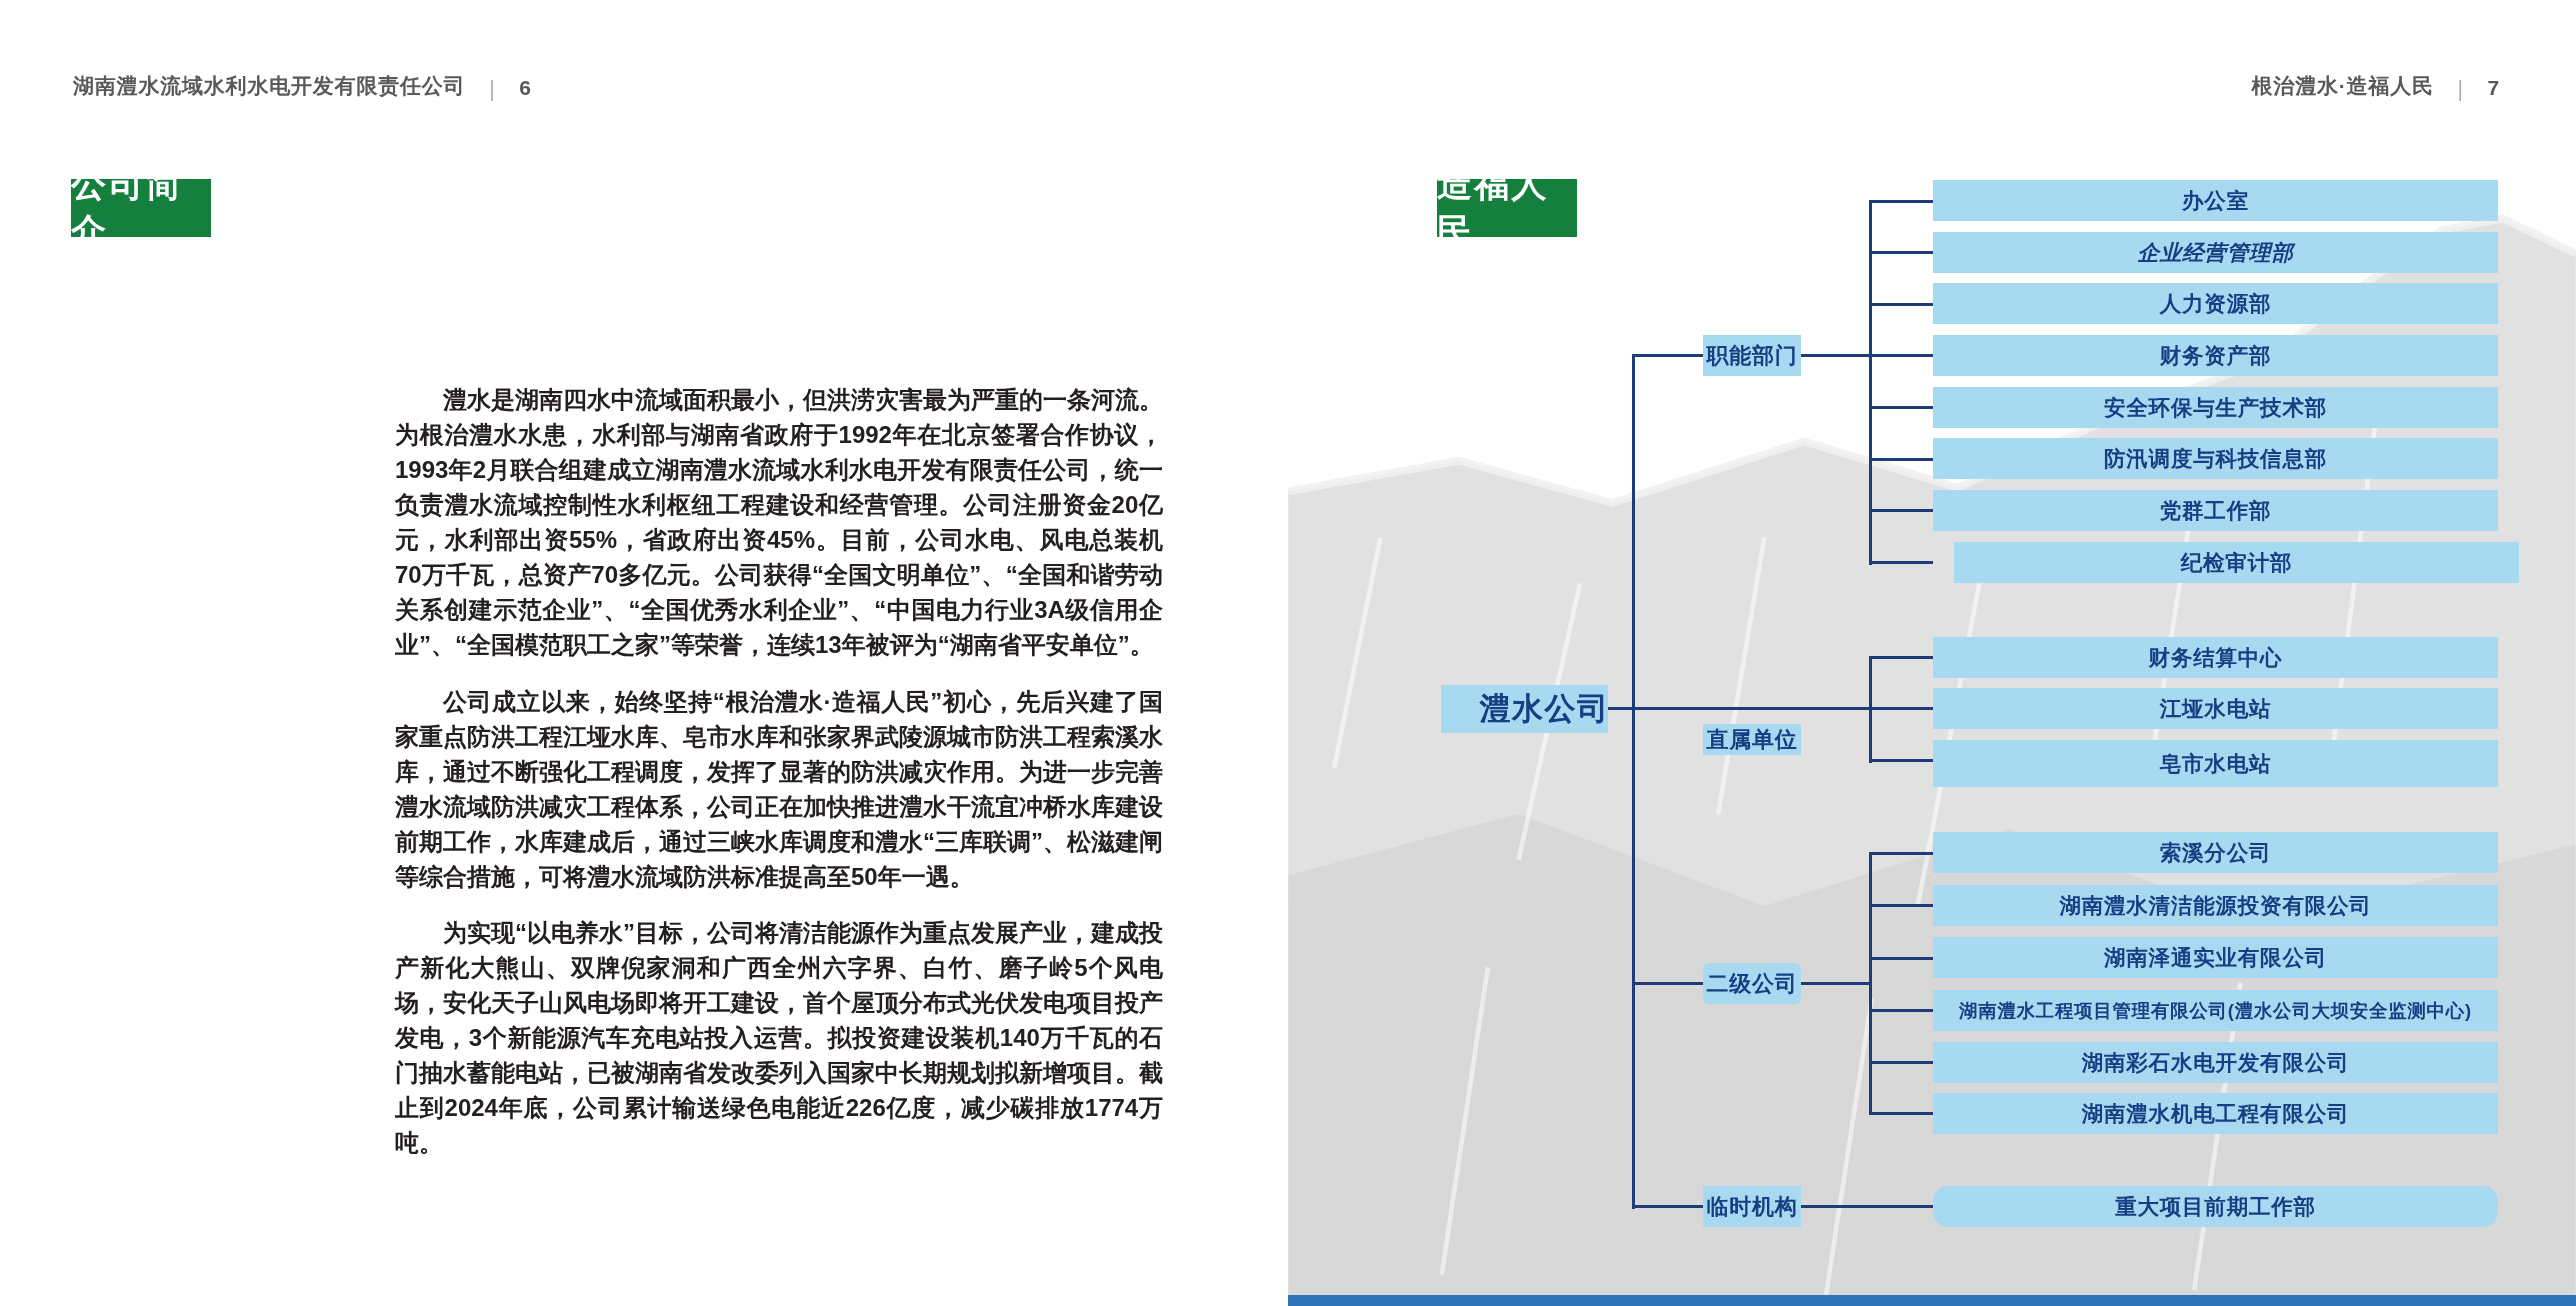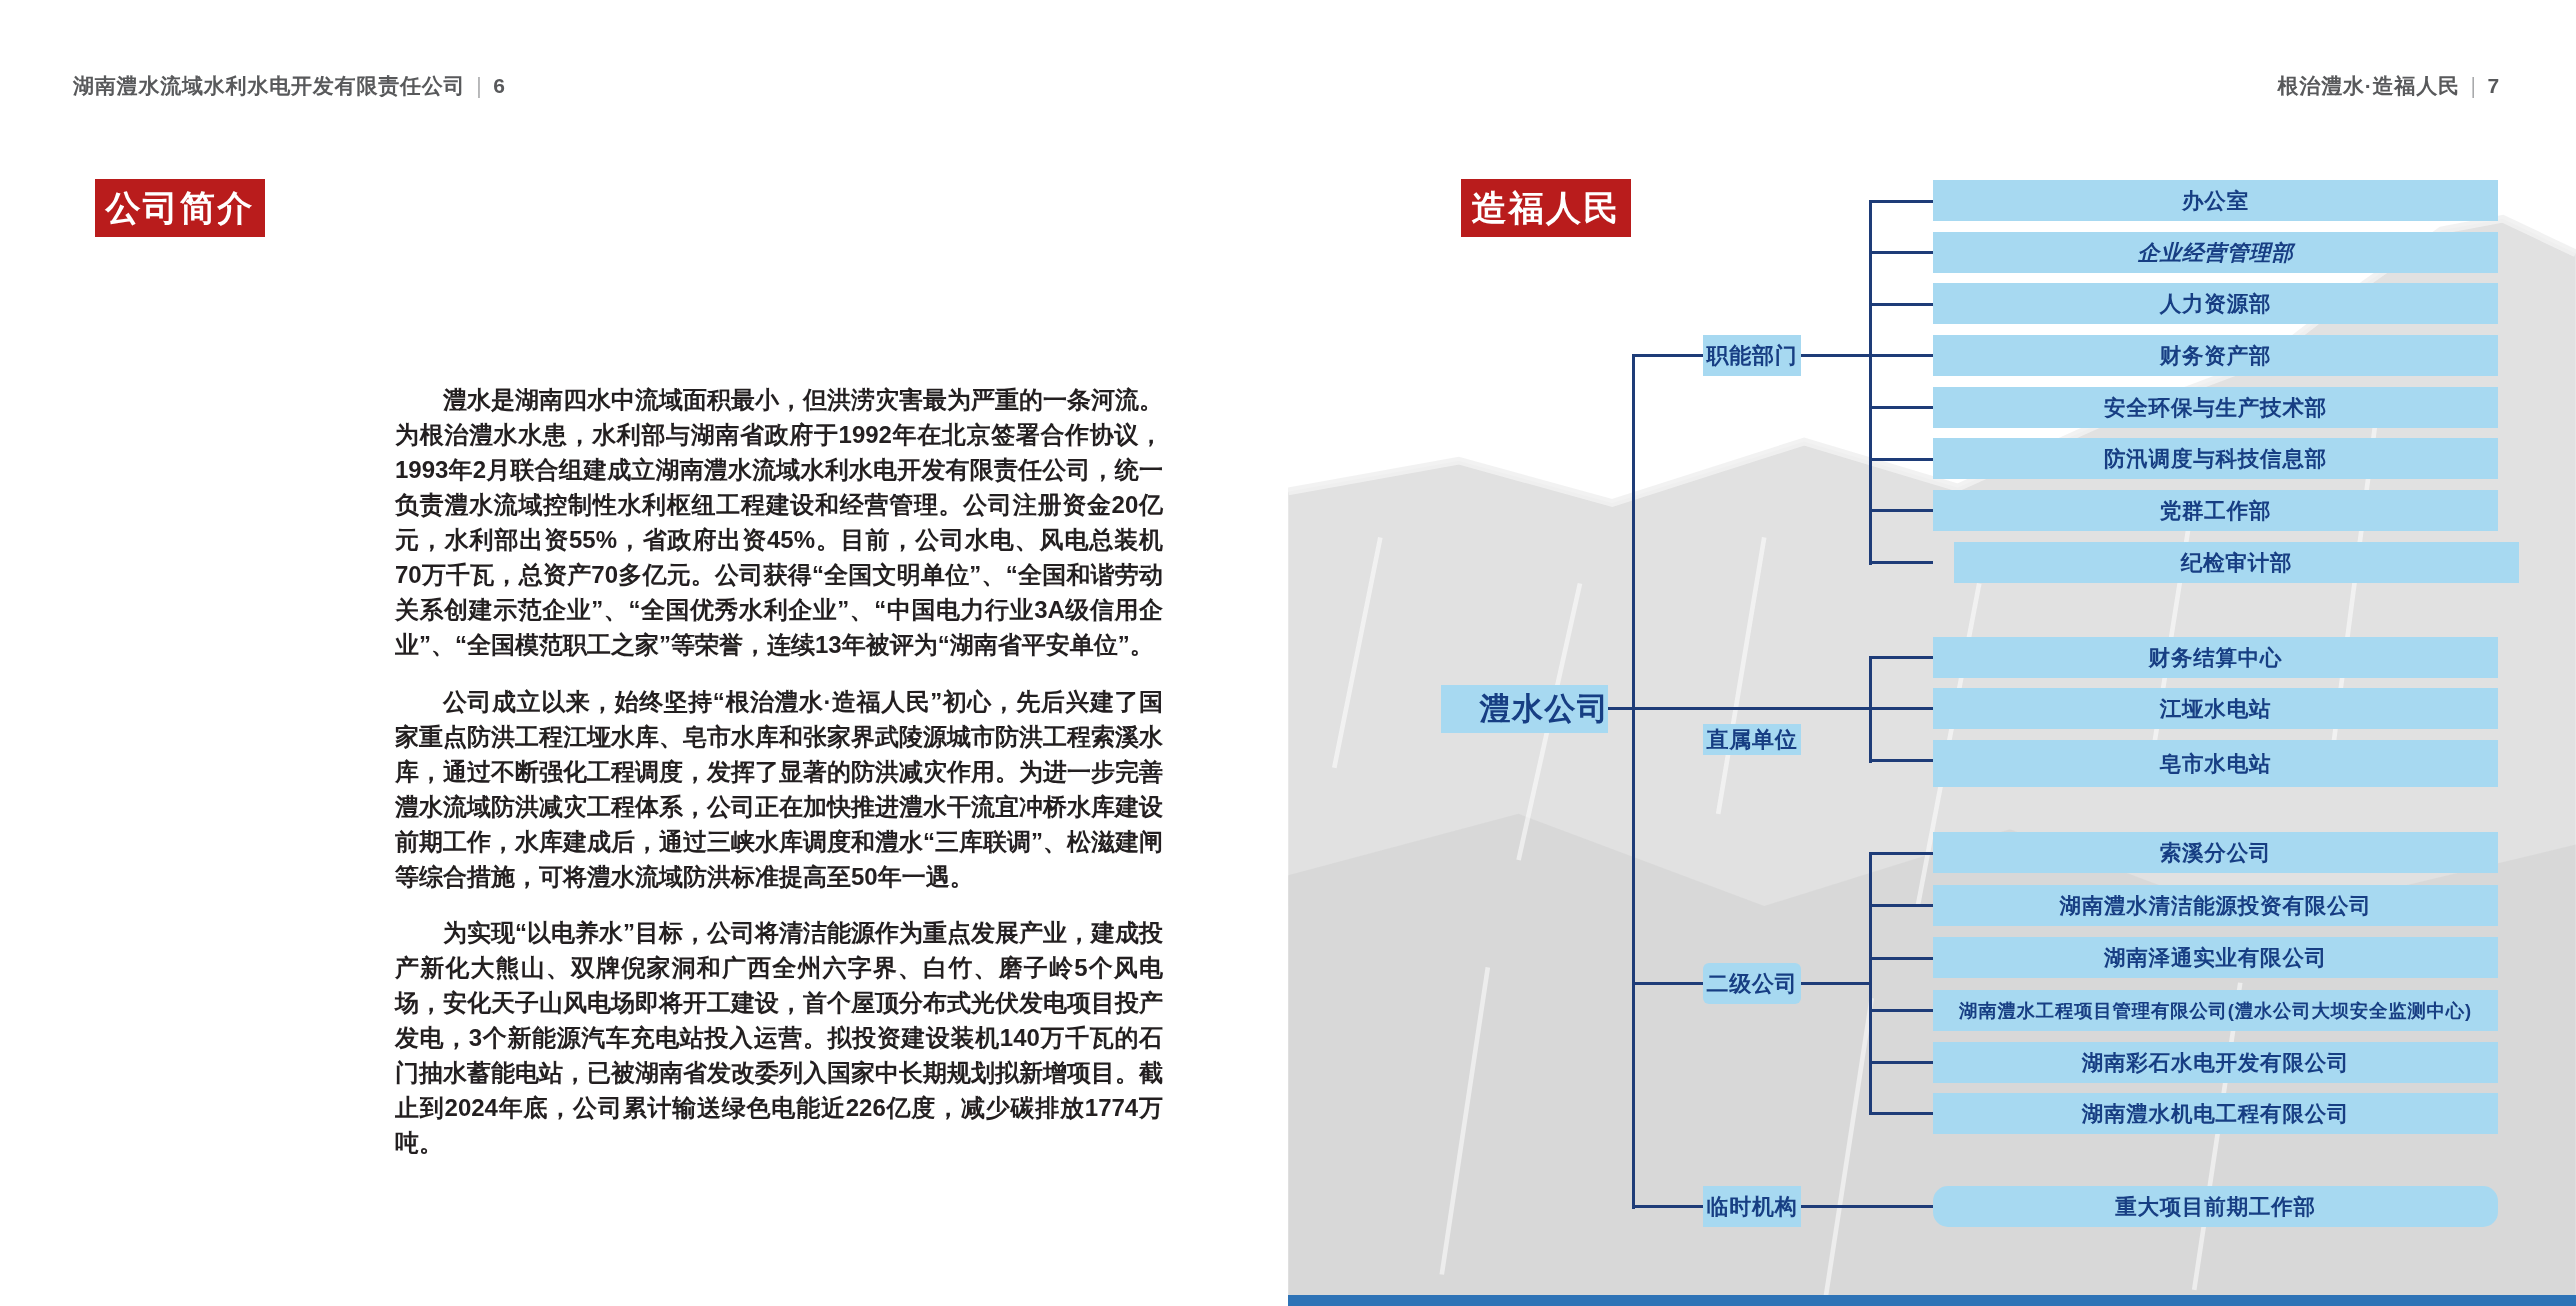--- a/index.html
+++ b/index.html
@@ -1,29 +1,29 @@
 <!DOCTYPE html>
 <html style="font-size:12.3px"><head>
 <meta charset="utf-8">
 <style>
   html,body{margin:0;padding:0;background:#ffffff;}
   .canvas{
     position:relative;width:2576px;height:1306px;background:#ffffff;overflow:hidden;
     font-family:"Liberation Sans","DejaVu Sans",sans-serif;
   }
   
-  .running-head{position:absolute;top:72px;display:flex;align-items:center;gap:11px;
+  .running-head{position:absolute;top:72px;display:flex;align-items:flex-end;gap:24px;
     font-size:21px;font-weight:bold;color:#58595b;letter-spacing:0.8px;z-index:6;}
   .running-head .sep{color:#a7a8aa;font-weight:400;font-size:19px;transform:scaleY(1.2);}
   .head-left{left:73px;}
   .head-right{right:76px;}
   
-  .title-box{position:absolute;top:179px;width:170px;height:58px;background:#b91c1c;
+  .title-box{position:absolute;top:179px;width:140px;height:58px;background:#15803d;
     color:#ffffff;font-size:35px;font-weight:bold;display:flex;align-items:center;
-    justify-content:center;letter-spacing:2.3px;z-index:6;margin-left:24px;}
+    justify-content:center;letter-spacing:2.3px;z-index:6;}
   .title-left{left:71px;}
   .title-right{left:1437px;}
   
   .body-text{position:absolute;left:395px;top:382px;width:768px;
     font-size:24px;line-height:35px;color:#231f20;text-align:justify;z-index:5;
     font-weight:600;}
   .body-text p{margin:0 0 21.5px 0;text-indent:2em;}
   
   .photo-svg{position:absolute;left:1288px;top:0;z-index:0;}
   .bottom-bar{position:absolute;left:1288px;top:1295px;width:1288px;height:11.5px;

